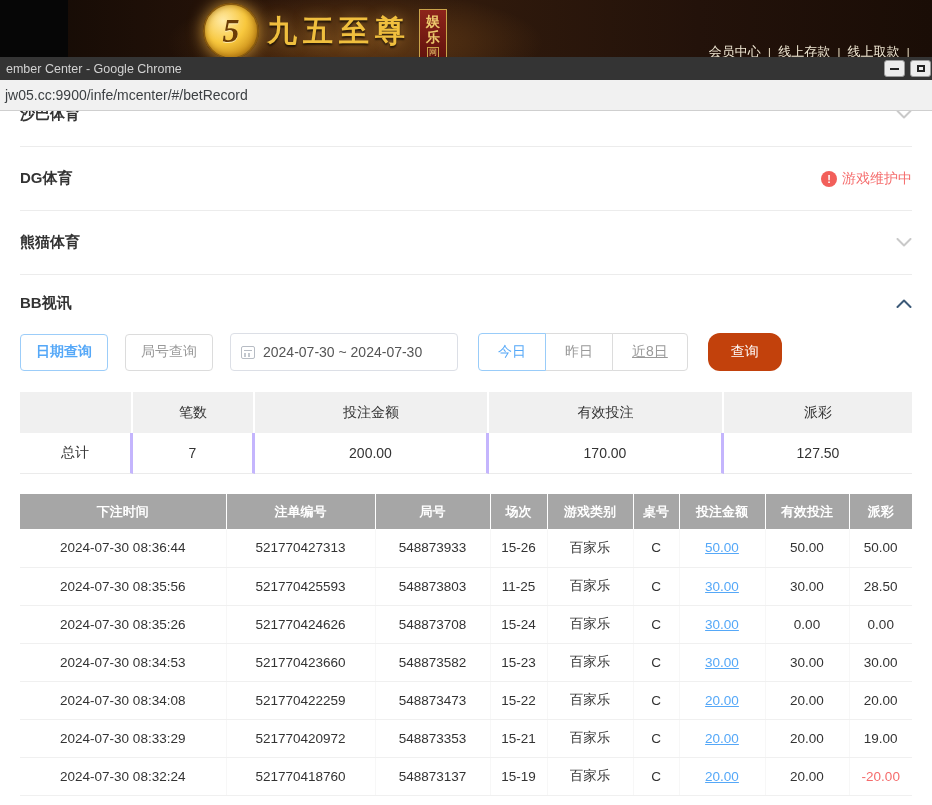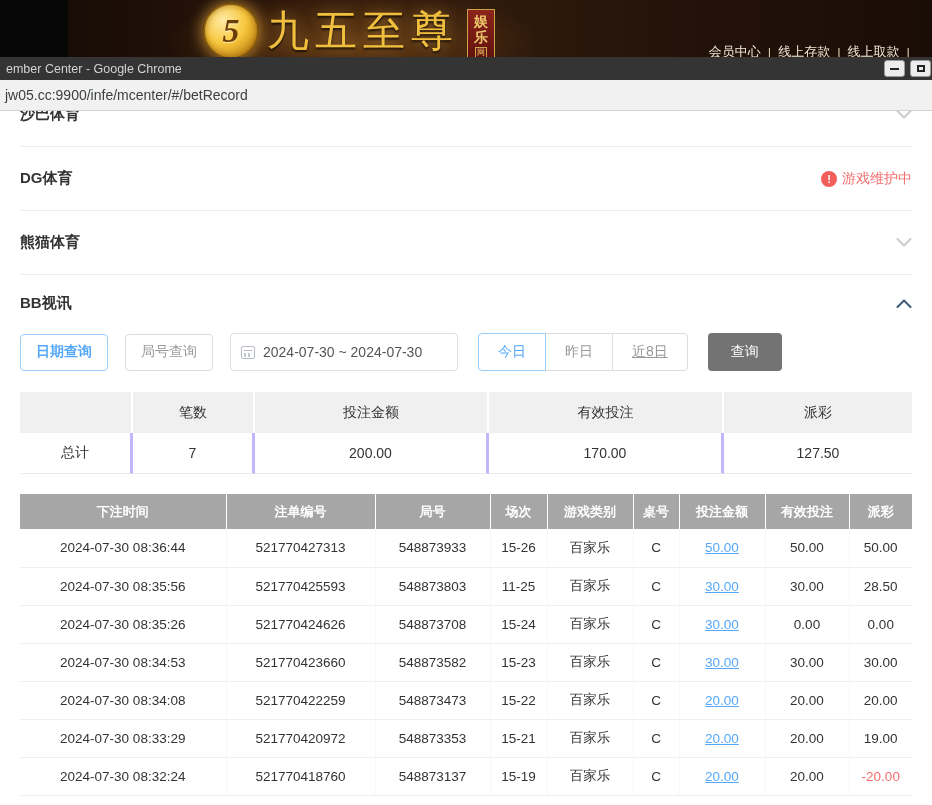--- a/index.html
+++ b/index.html
@@ -12,21 +12,21 @@
   .banner::after { content:""; position:absolute; left:150px; top:-15px; width:410px; height:115px;
     background:radial-gradient(ellipse at center, rgba(255,160,50,.28), rgba(255,160,50,0) 65%); pointer-events:none; }
   .banner-black { position:absolute; left:0; top:0; width:68px; height:57px; background:#060606; }
   .logo { position:absolute; left:203px; top:3px; display:flex; align-items:flex-start; gap:8px; z-index:6; }
   .coin { width:56px; height:56px; border-radius:50%; flex:0 0 auto;
     background:radial-gradient(circle at 35% 30%, #ffeaa6, #f8c83e 45%, #d49a20 72%, #a36d10);
     border:2px solid #8a5c10; box-shadow:0 0 16px rgba(255,190,70,.75), inset 0 0 6px rgba(120,70,0,.6);
     display:flex; align-items:center; justify-content:center; }
   .coin span { font-family:"Liberation Serif",serif; font-style:italic; font-weight:700; font-size:34px;
     color:#6b3c05; text-shadow:0 1px 0 rgba(255,240,190,.8); }
-  .logo-text { font-family:"Liberation Serif",serif; font-size:42px; font-weight:400; letter-spacing:6px;
+  .logo-text { font-family:"Liberation Serif",serif; font-size:30px; font-weight:700; letter-spacing:6px;
     color:#f0bf3e; line-height:56px; white-space:nowrap;
     text-shadow:0 2px 2px rgba(0,0,0,.65), 0 0 14px rgba(255,200,90,.35); }
   .badge { margin-top:6px; width:28px; padding:3px 0 2px; background:linear-gradient(#8d241a,#5f120c);
     border:1px solid #caa44a; display:flex; flex-direction:column; align-items:center; line-height:1.15; }
   .badge span { color:#ecc96d; font-size:14px; font-weight:700; }
   .badge .badge-small { font-size:8px; border:1px solid #caa44a; padding:0 1px; margin-top:2px; line-height:1.2; font-weight:400; }
   .top-nav { position:absolute; right:22px; top:43px; z-index:2; font-size:13px; color:#f0e8d4;
     display:flex; gap:7px; align-items:center; white-space:nowrap; }
   .top-nav a { color:#f0e8d4; text-decoration:none; cursor:pointer; }
   .top-nav .sep { color:#d8cdb4; }
@@ -64,21 +64,21 @@
   .cal-icon { width:14px; height:13px; border:1px solid #b7bcc4; border-radius:2px; position:relative; display:block; flex:0 0 auto; }
   .cal-icon::before { content:""; position:absolute; left:2px; right:2px; top:3px; height:1px; background:#b7bcc4; }
   .cal-icon::after { content:""; position:absolute; left:2px; top:6px; width:8px; height:4px;
     background:repeating-linear-gradient(90deg,#c3c8cf 0 2px,transparent 2px 4px); }
   .seg { display:flex; margin-left:20px; }
   .seg-btn { height:38px; padding:0 19px; background:#fff; border:1px solid #dcdcdc; font-size:14px; color:#999;
     cursor:pointer; margin-left:-1px; font-family:inherit; }
   .seg-btn:first-child { border-radius:4px 0 0 4px; margin-left:0; }
   .seg-btn:last-child { border-radius:0 4px 4px 0;text-decoration:underline; }
   .seg-btn.active { color:#55a8f8; border-color:#99ccf9; position:relative; z-index:1; }
-  .search-btn { margin-left:20px; height:38px; padding:0 23px; background:#737373; border:none; border-radius:4px;
+  .search-btn { margin-left:20px; height:38px; padding:0 23px; background:#c2410c; border:none; border-radius:12px;
     color:#fff; font-size:14px; cursor:pointer; font-family:inherit; }
 
   .summary-table { width:100%; margin-top:21px; border-collapse:separate; border-spacing:0; font-size:14px; }
   .summary-table th { background:#f0f0f0; height:41px; font-weight:400; color:#333; text-align:center; border-right:2px solid #fff; }
   .summary-table th:last-child { border-right:none; }
   .summary-table td { height:41px; background:#fff; text-align:center; color:#333;
     border-bottom:1px solid #ebebeb; border-right:3px solid #c4b5fd; }
   .summary-table td:last-child { border-right:none; }
 
   .bet-table { width:100%; margin-top:20px; border-collapse:collapse; table-layout:fixed; font-size:13.5px; }

